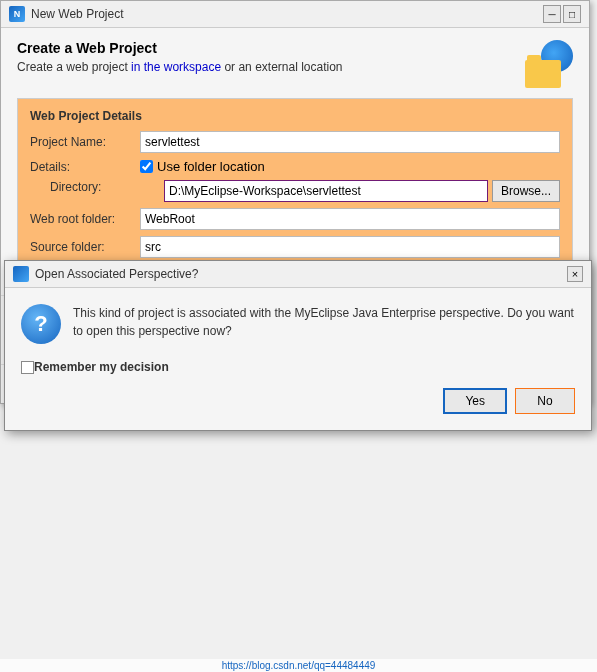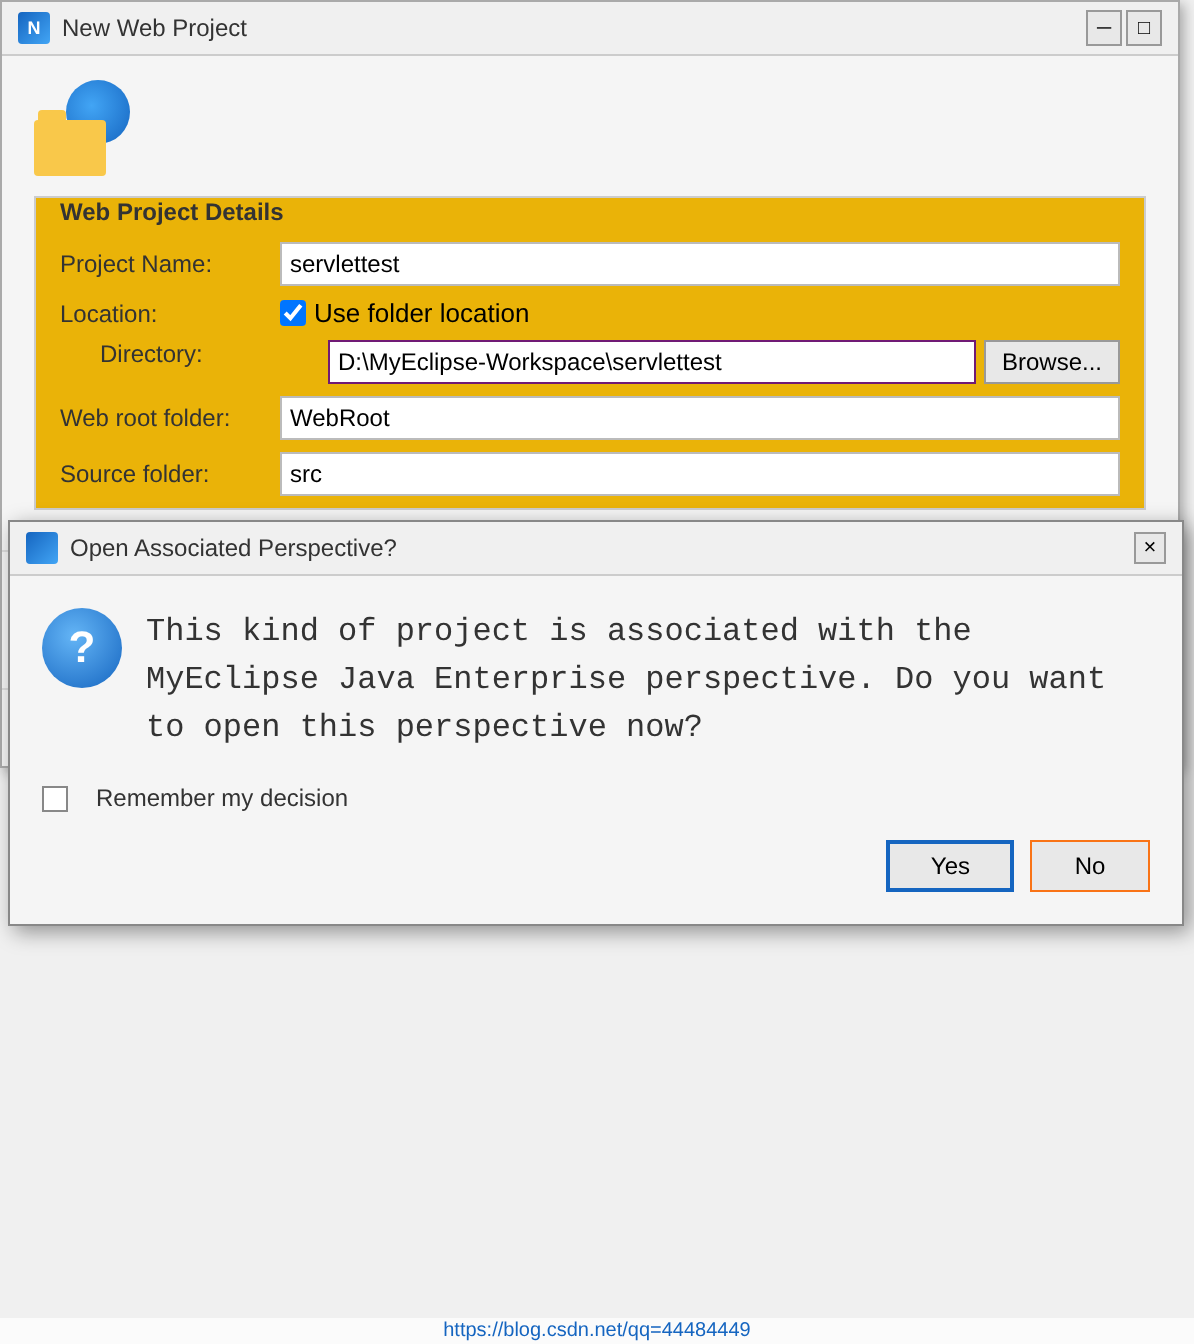--- a/index.html
+++ b/index.html
@@ -101,22 +101,22 @@
       content: '';
       width: 14px; height: 6px;
       background: #f9c84a;
       border-radius: 2px 2px 0 0;
       position: absolute;
       top: -5px; left: 2px;
     }
 
     .section-box {
       border: 1px solid #ccc;
-      background: #eab308;
-      padding: 0 12px;
+      background: #fdba74;
+      padding: 10px 12px;
       margin-bottom: 8px;
     }
     .section-title {
       font-weight: bold;
       font-size: 12px;
       color: #333;
       margin-bottom: 8px;
     }
 
     .form-row {
@@ -259,31 +259,31 @@
       width: 40px; height: 40px;
       border-radius: 50%;
       background: radial-gradient(circle at 40% 35%, #64b5f6, #1565c0);
       display: flex; align-items: center; justify-content: center;
       color: white;
       font-size: 22px;
       font-weight: bold;
       flex-shrink: 0;
     }
     .dialog-message-text {
-      font-size: 16px;
+      font-size: 12px;
       color: #333;
       line-height: 1.5;
-      font-family: Liberation Mono, monospace;
     }
 
     .remember-row {
       display: flex;
       align-items: center;
-      gap: 14px;
+      gap: 0;
       margin-bottom: 14px;
+      font-weight: bold;
     }
     .remember-checkbox {
       width: 13px; height: 13px;
       border: 1px solid #888;
       background: white;
     }
     .remember-label {
       font-size: 12px;
       color: #333;
     }
@@ -337,38 +337,44 @@
     <div class="titlebar-icon">N</div>
     <span class="titlebar-title">New Web Project</span>
     <div class="titlebar-controls">
       <div class="titlebar-btn">─</div>
       <div class="titlebar-btn">□</div>
     </div>
   </div>
 
   <div class="main-content">
     <div class="header-section">
+      <div class="header-text">
+        <h2>Create a Web Project</h2>
+        <p>
+          <span>Create a web project </span><span class="blue">in the workspace</span><span> or an external location</span>
+        </p>
+      </div>
       <div class="header-icon">
         <div class="globe-icon"></div>
         <div class="folder-icon"></div>
       </div>
     </div>
 
     <div class="section-box">
       <div class="section-title">Web Project Details</div>
 
       <div class="form-row">
         <div class="form-label">Project Name:</div>
         <div class="form-value">
           <input class="form-input" type="text" value="servlettest" style="">
         </div>
       </div>
 
       <div class="form-row">
-        <div class="form-label">Location:</div>
+        <div class="form-label">Details:</div>
         <div class="form-value location-row">
           <input type="checkbox" checked="" style="">
           <span>Use folder location</span>
         </div>
       </div>
 
       <div class="form-row directory-row">
         <div class="form-label">Directory:</div>
         <input class="dir-input" type="text" value="D:\MyEclipse-Workspace\servlettest" style="">
         <button class="browse-btn">Browse...</button>

